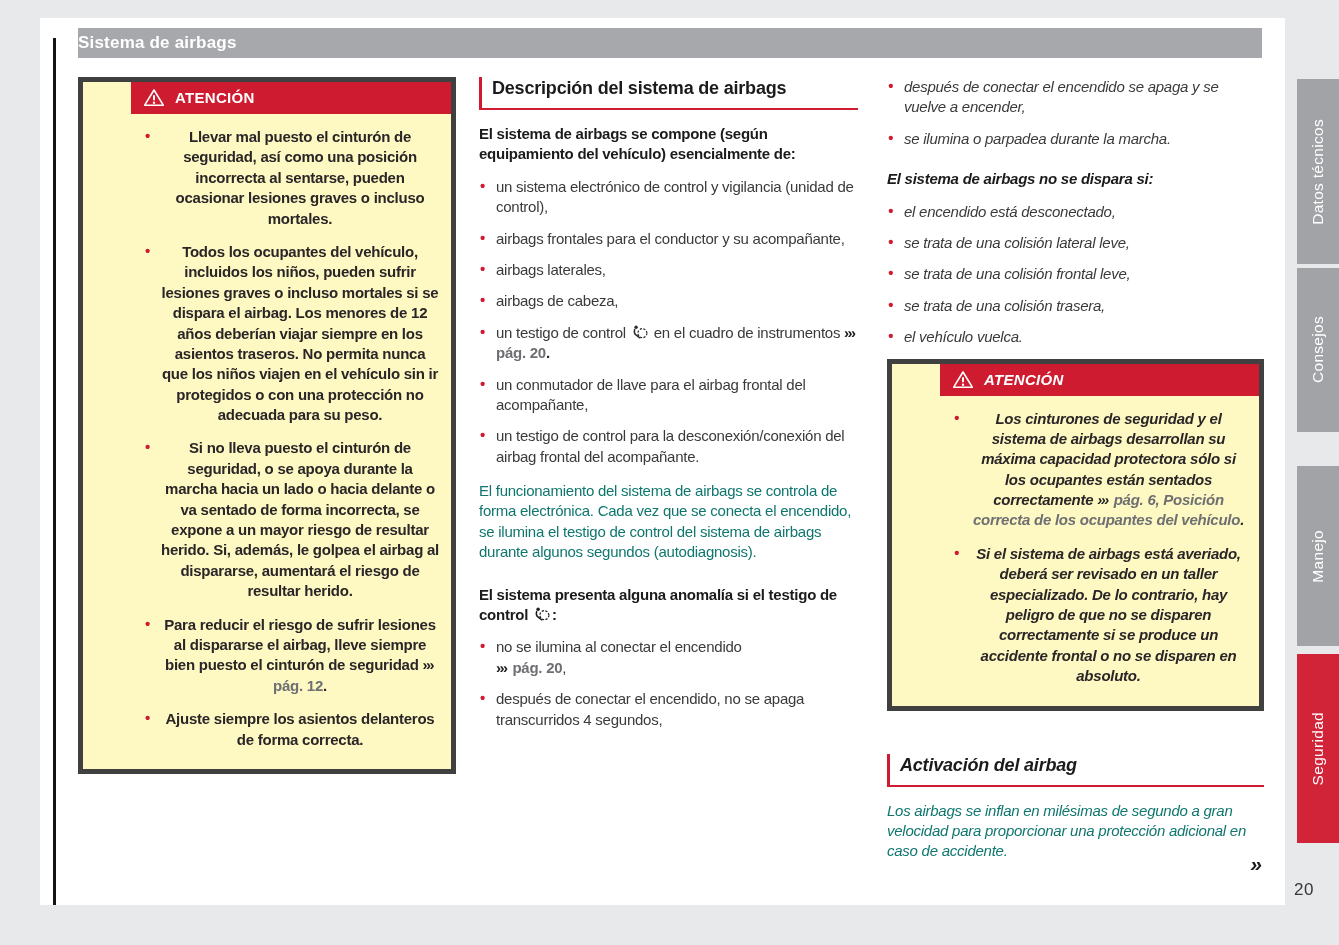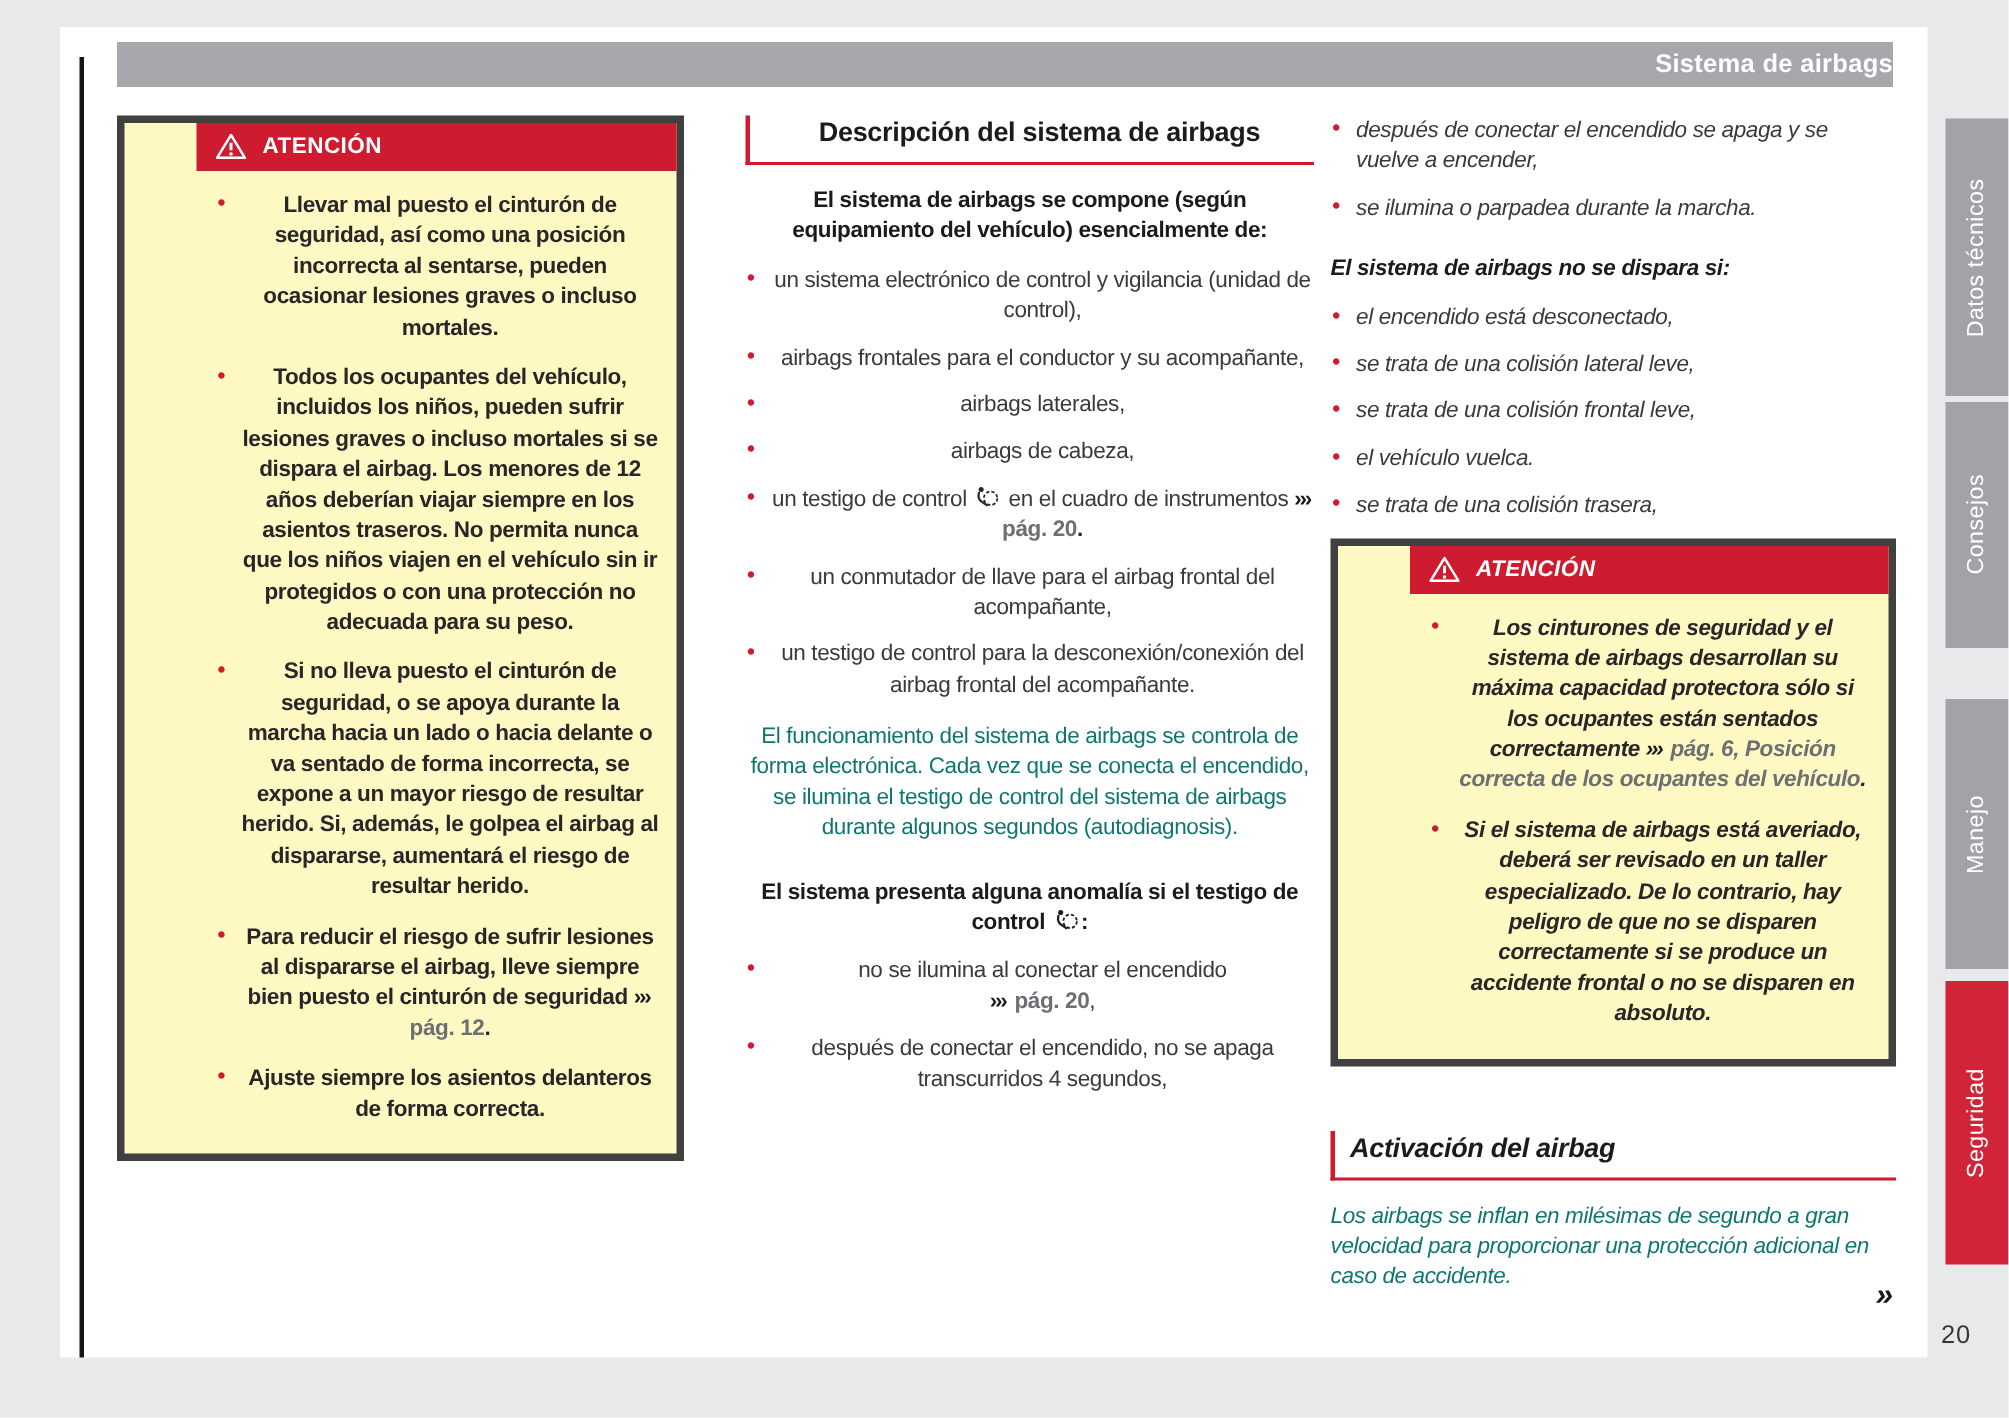--- a/index.html
+++ b/index.html
@@ -15,26 +15,26 @@
     position:absolute; left:40px; top:18px; width:1245px; height:887px;
     background:#ffffff;
   }
   .left-rule {
     position:absolute; left:53px; top:38px; width:3px; height:867px;
     background:#151515;
   }
   .topbar {
     position:absolute; left:78px; top:28px; width:1184px; height:30px;
     background:#a7a8ab; color:#fff; font-weight:bold; font-size:17px;
-    line-height:30px; text-align:right; letter-spacing:0.2px;
+    line-height:30px; text-align:left; letter-spacing:0.2px;
   }
   
   .col { position:absolute; top:77px; }
   .col1 { left:78px;  width:378px; }
-  .col2 { left:497px; width:379px;text-align:center; }
+  .col2 { left:479px; width:379px; }
   .col3 { left:887px; width:377px;font-style:italic; }
 
   
   .warnbox { border:5px solid #404040; background:#fef9c3;padding-left:48px; }
   .warnhead {
     background:#cf1b2f; color:#fff; font-weight:bold; font-size:15px;
     padding:6px 10px 7px 12px; display:flex; align-items:center; gap:10px;
     letter-spacing:0.3px;
   }
   .warnbody { padding:13px 12px 6px 12px; }
@@ -187,22 +187,22 @@
     <li><span>después de conectar el encendido se apaga y se vuelve a encender,</span></li>
     <li><span>se ilumina o parpadea durante la marcha.</span></li>
   </ul>
 
   <p class="lead" style="margin-top:20px;">El sistema de airbags no se dispara si:</p>
 
   <ul class="bullets">
     <li><span>el encendido está desconectado,</span></li>
     <li><span>se trata de una colisión lateral leve,</span></li>
     <li><span>se trata de una colisión frontal leve,</span></li>
+    <li><span>se trata de una colisión trasera,</span></li>
     <li><span>el vehículo vuelca.</span></li>
-    <li><span>se trata de una colisión trasera,</span></li>
   </ul>
 
   <div class="warnbox" style="margin-top:10px;">
     <div class="warnhead">
       <svg class="warn-tri" width="22" height="19" viewBox="0 0 22 19">
         <path d="M11 2 L20.3 17.2 H1.7 Z" fill="none" stroke="#ffffff" stroke-width="1.6" stroke-linejoin="round"></path>
         <line x1="11" y1="7.2" x2="11" y2="12.2" stroke="#ffffff" stroke-width="2"></line>
         <circle cx="11" cy="14.7" r="1.2" fill="#ffffff"></circle>
       </svg>
       <span>ATENCIÓN</span>

